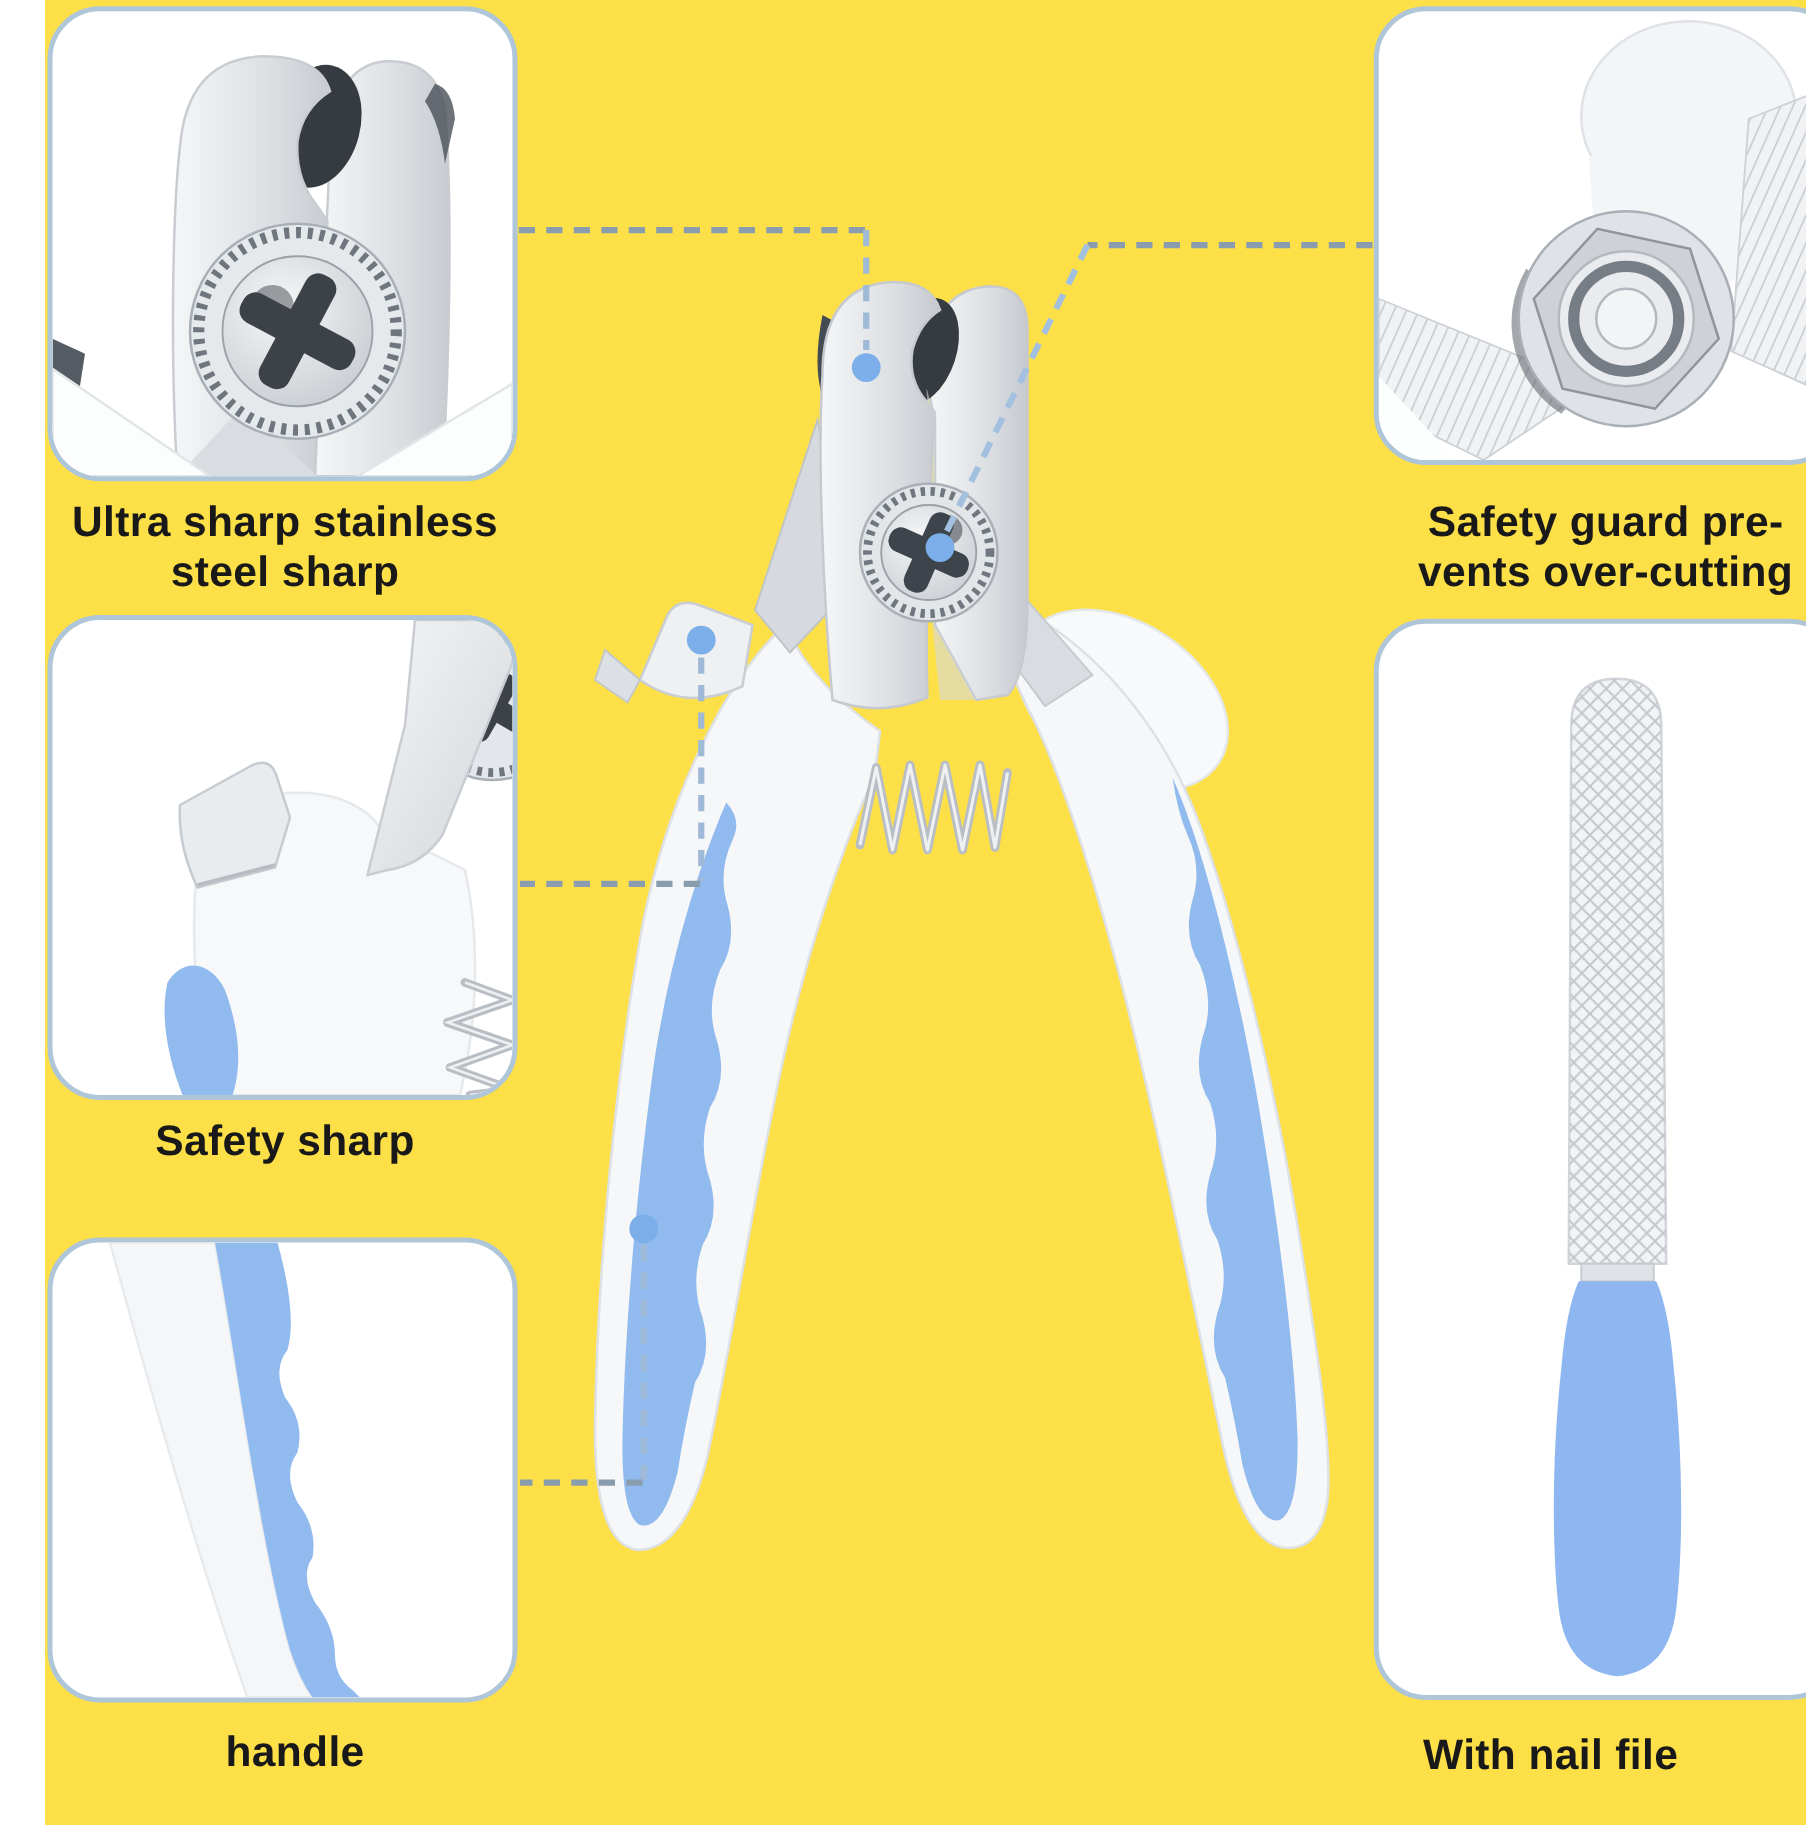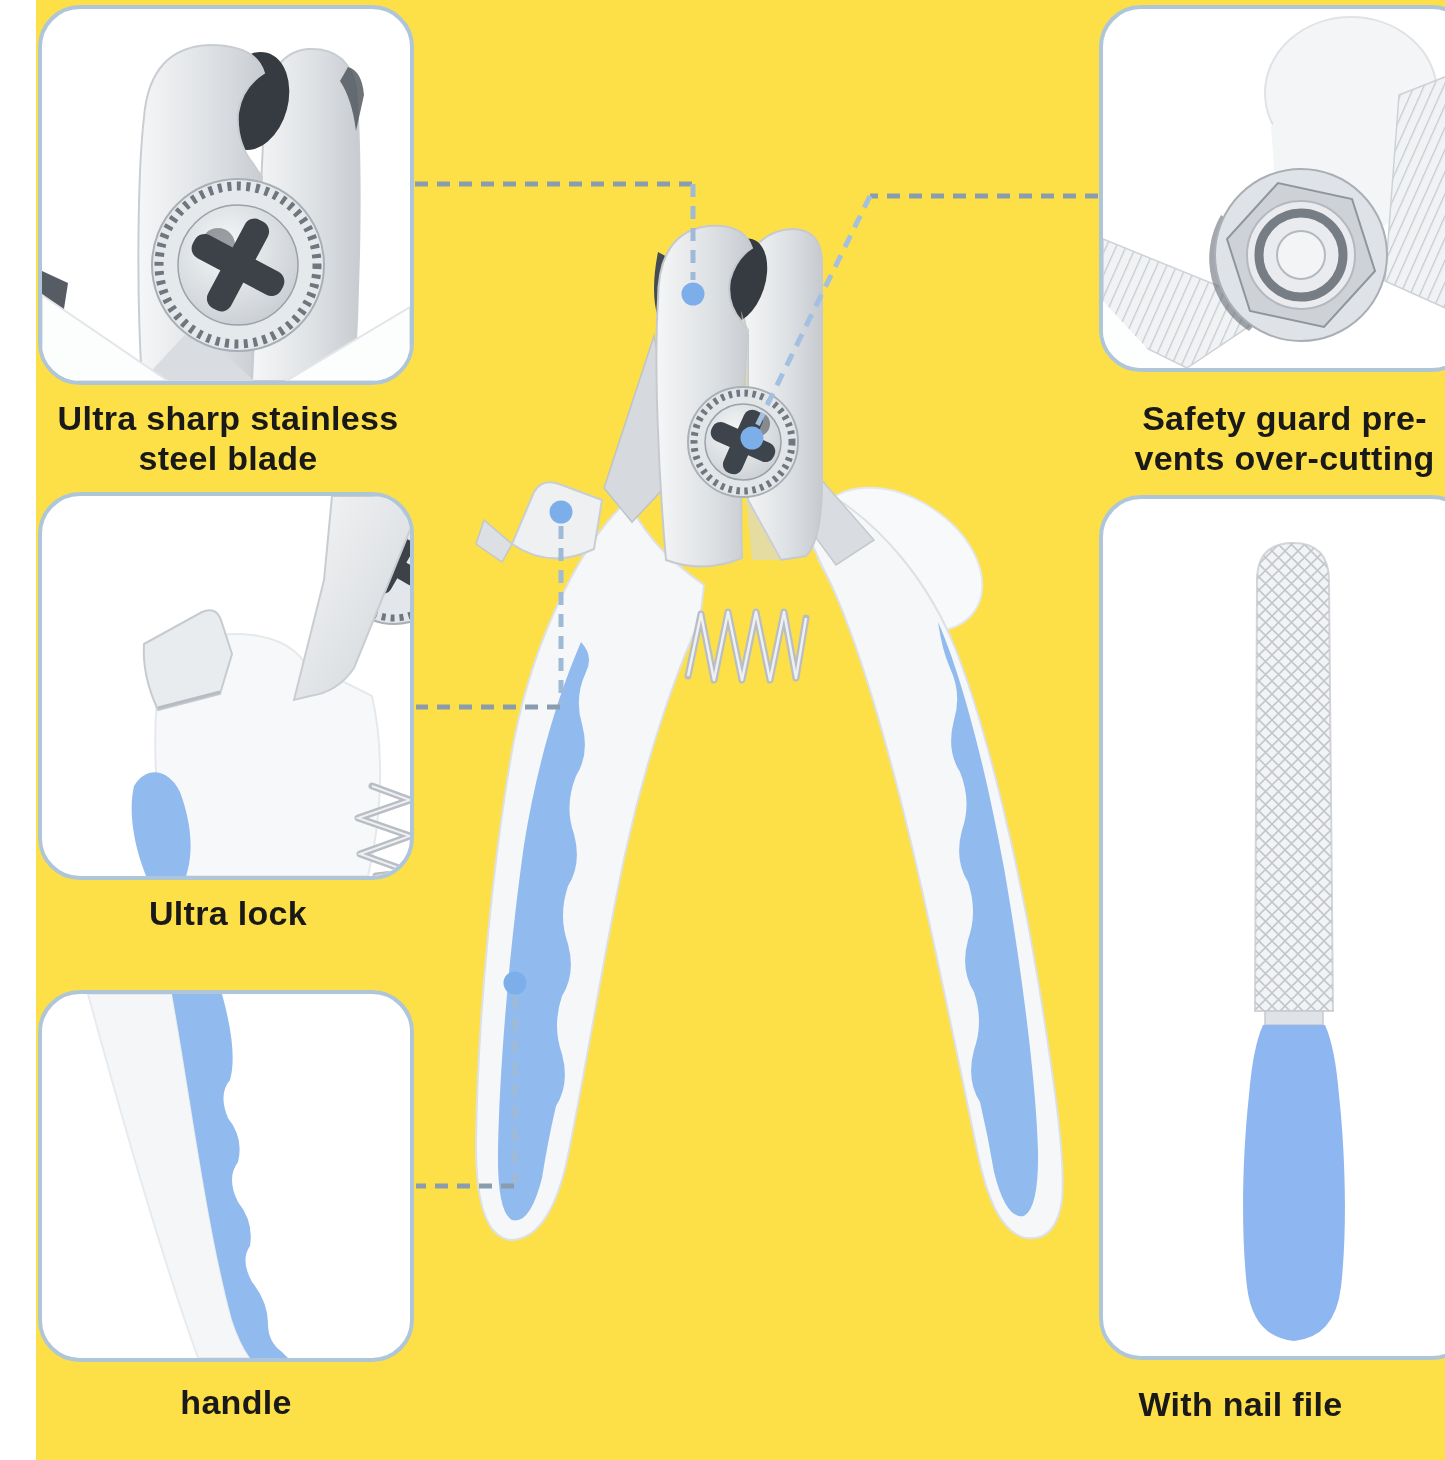--- a/index.html
+++ b/index.html
@@ -207,28 +207,28 @@
     <g fill="#7cafe9">
       <circle cx="657" cy="294" r="11.5"></circle>
       <circle cx="716" cy="438" r="11.5"></circle>
       <circle cx="525" cy="512" r="11.5"></circle>
       <circle cx="479" cy="983" r="11.5"></circle>
     </g>
   </svg>
 
   <div class="feature-label" id="label-blade">
     <span>Ultra sharp stainless</span>
-    <span>steel blade</span>
+    <span>steel sharp</span>
   </div>
   <div class="feature-label" id="label-guard">
     <span>Safety guard pre-</span>
     <span>vents over-cutting</span>
   </div>
   <div class="feature-label" id="label-lock">
-    <span>Ultra lock</span>
+    <span>Safety sharp</span>
   </div>
   <div class="feature-label" id="label-grip">
     <span>handle</span>
   </div>
   <div class="feature-label" id="label-file">
     <span>With nail file</span>
   </div>
 
 </div>
 

